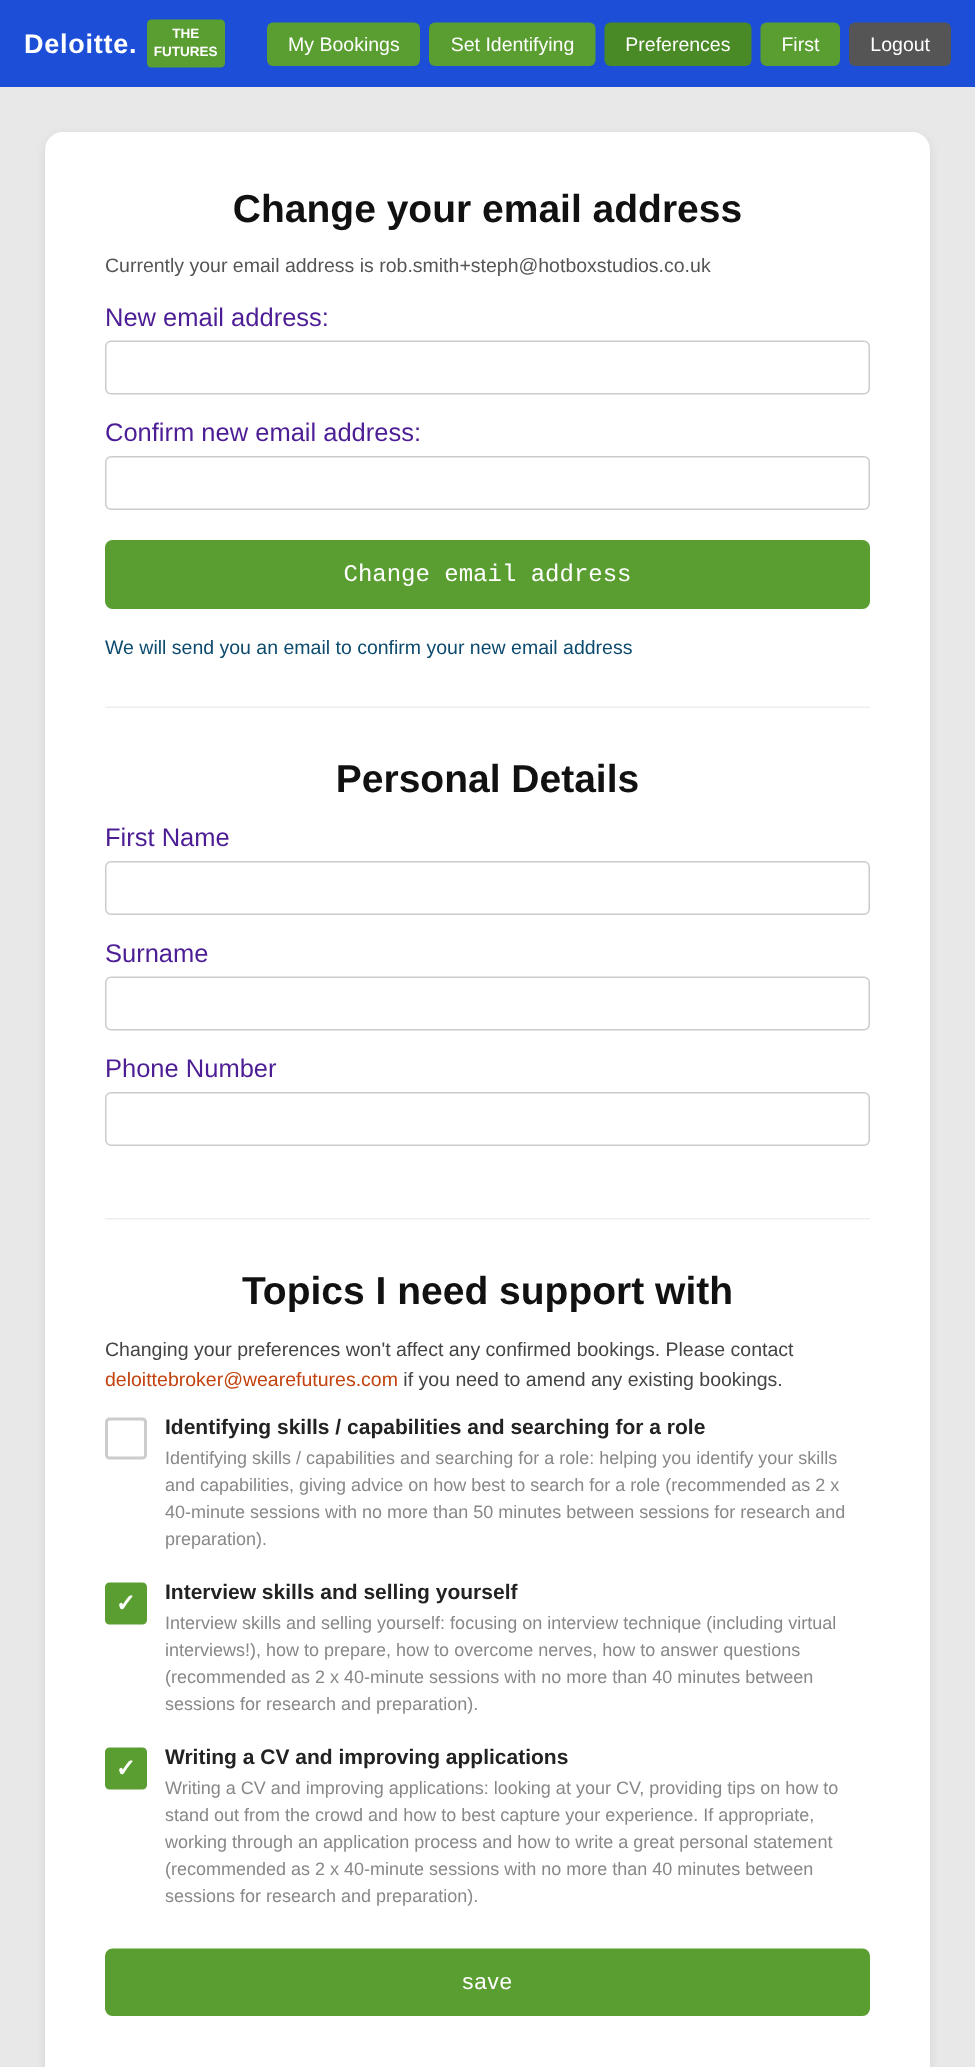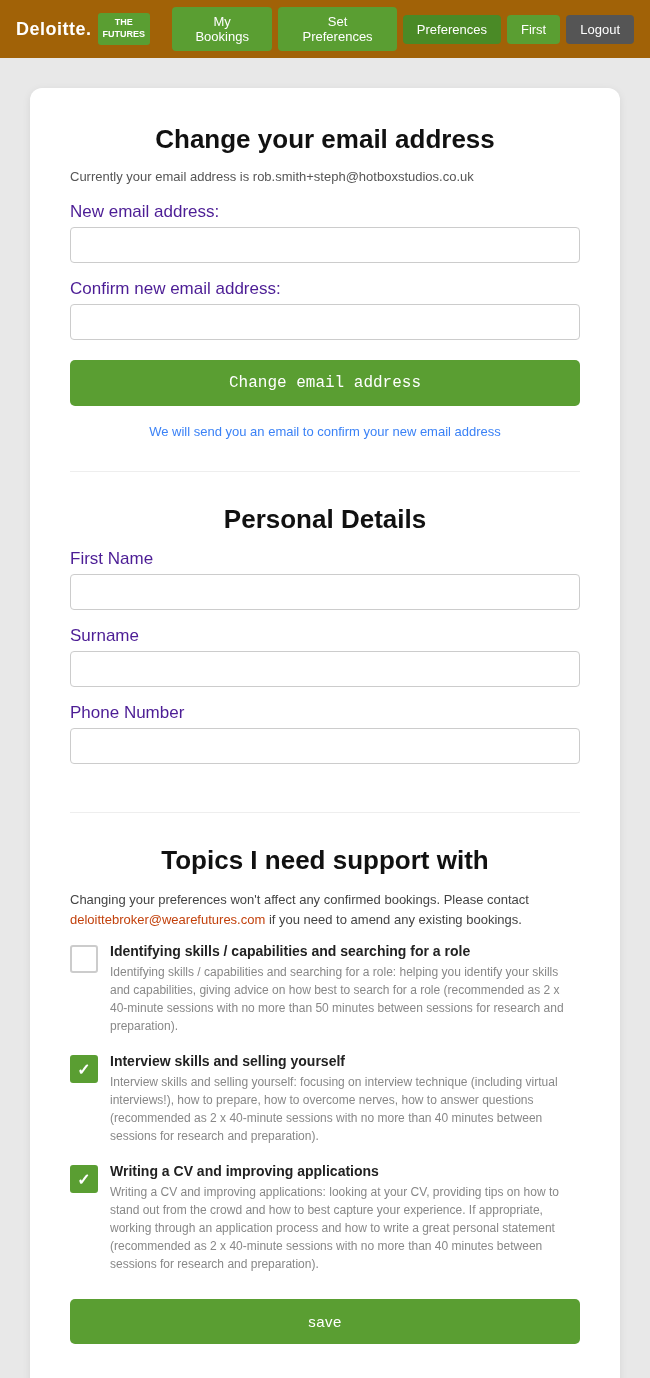--- a/index.html
+++ b/index.html
@@ -6,21 +6,21 @@
     body {
       font-family: Arial, sans-serif;
       background: #e8e8e8;
       min-height: 1378px;
       font-size: 14px;
       color: #333;
     }
 
     
     nav {
-      background: #a16207;
+      background: #1d4ed8;
       display: flex;
       align-items: center;
       padding: 0 16px;
       height: 58px;
       gap: 6px;
     }
     .nav-logo {
       display: flex;
       align-items: center;
       gap: 6px;
@@ -109,23 +109,22 @@
       border-radius: 5px;
       padding: 14px;
       font-size: 16px;
       cursor: pointer;
       margin-top: 4px;
       margin-bottom: 14px;
       font-family: Liberation Mono, monospace;
     }
     .email-note {
       font-size: 13px;
-      color: #3b82f6;
+      color: #0c4a6e;
       margin-top: 4px;
-      text-align: center;
     }
 
     .divider {
       border: none;
       border-top: 1px solid #eee;
       margin: 32px 0;
     }
 
     
     .personal-section {}
@@ -205,21 +204,21 @@
 <nav>
   <div class="nav-logo">
     <span class="nav-logo-text">Deloitte.</span>
     <span class="nav-logo-badge">
       <span>THE</span><br>
       <span>FUTURES</span>
     </span>
   </div>
   <div class="spacer"></div>
   <button class="nav-btn">My Bookings</button>
-  <button class="nav-btn">Set Preferences</button>
+  <button class="nav-btn">Set Identifying</button>
   <button class="nav-btn active">Preferences</button>
   <button class="nav-btn">First</button>
   <button class="nav-btn logout">Logout</button>
 </nav>
 
 <div class="page-wrapper">
   <div class="card">
 
     <section>
       <h1 class="section-title">Change your email address</h1>

